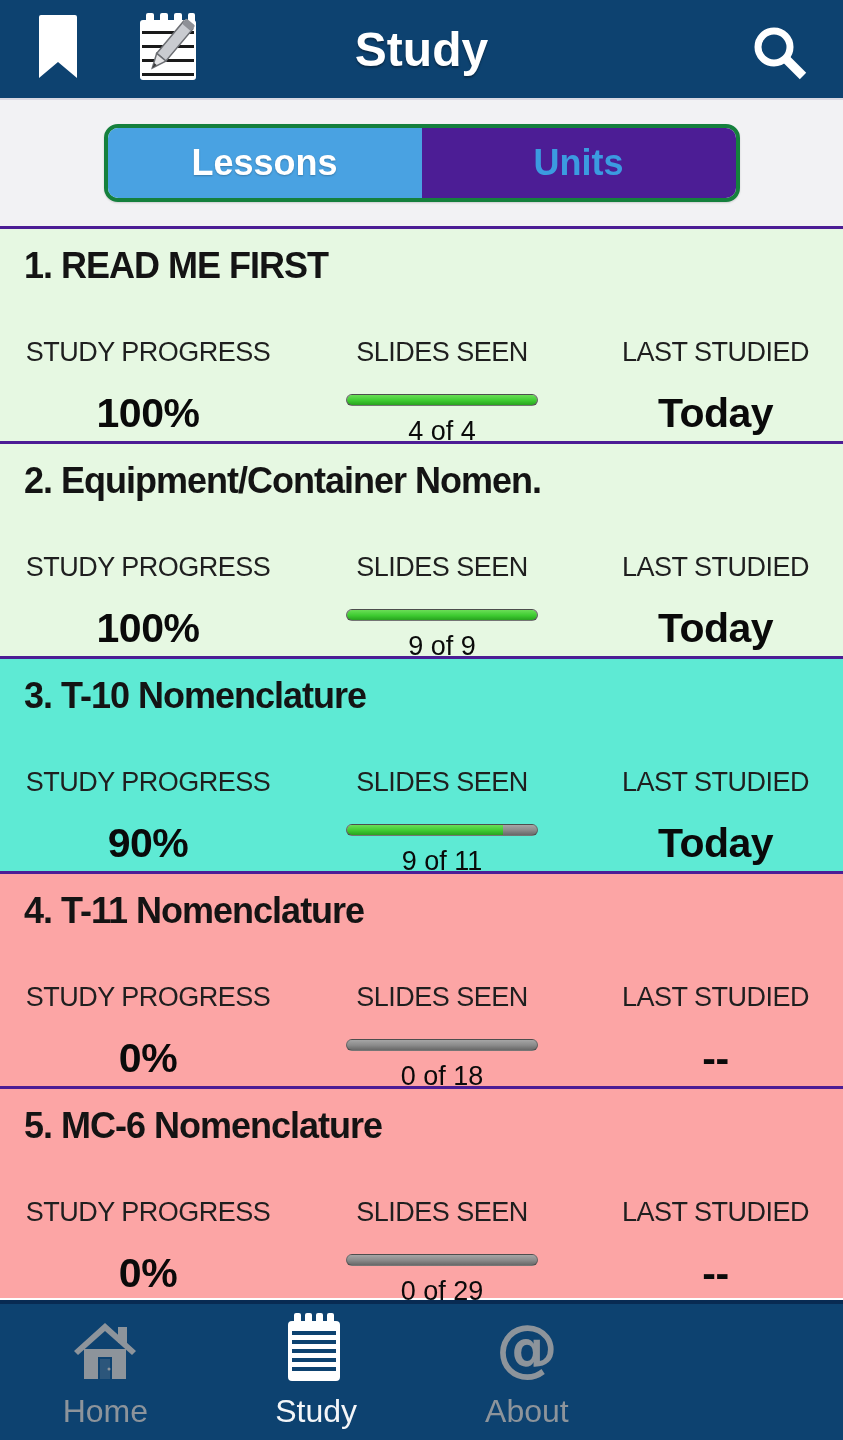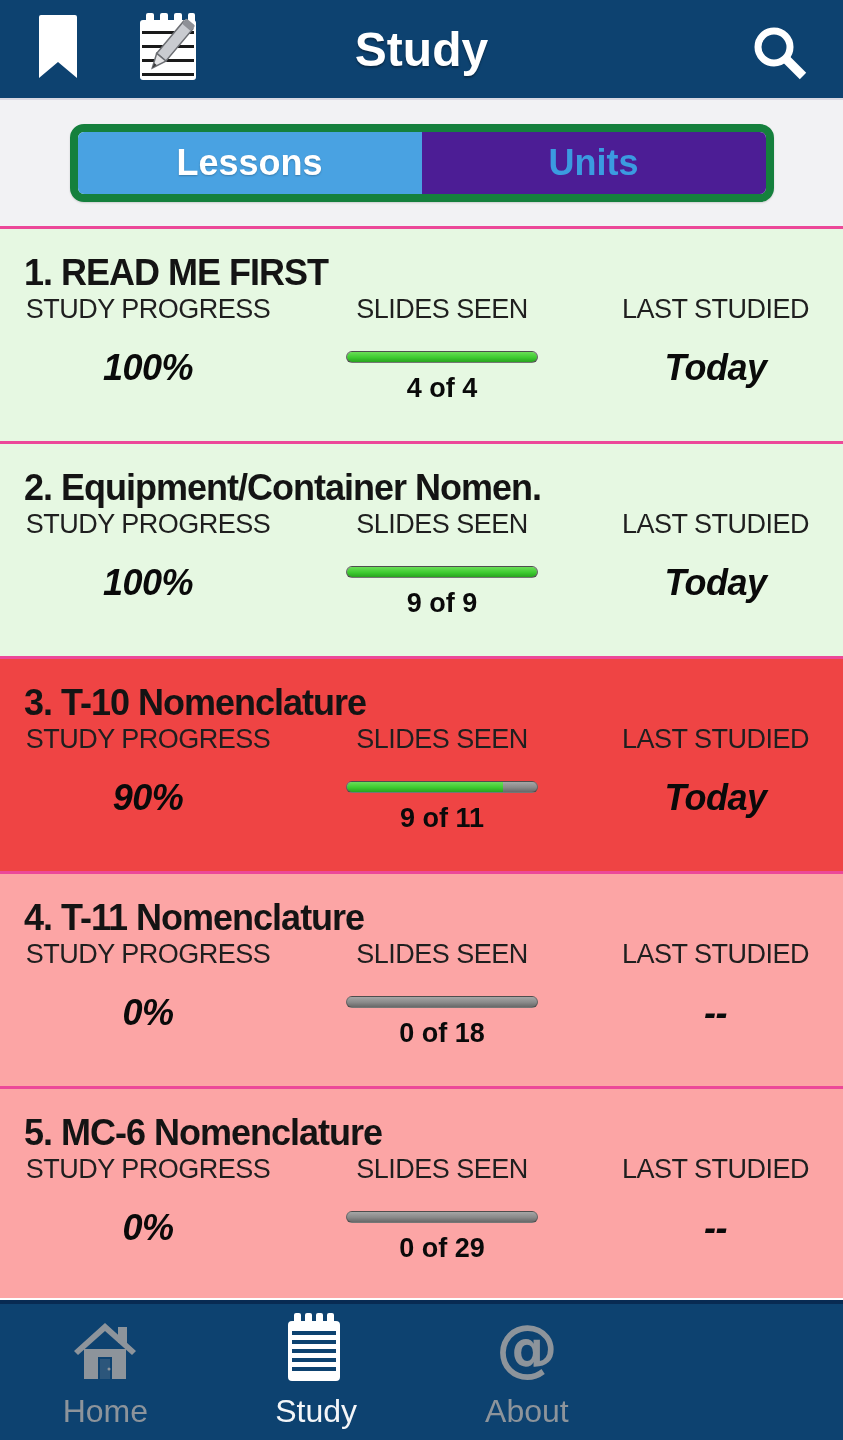--- a/index.html
+++ b/index.html
@@ -26,63 +26,64 @@
     text-shadow: 0 2px 2px rgba(0,0,0,0.35);
     pointer-events: none;
   }
   .search-btn { position: absolute; right: 34px; top: 22px; }
   
   .tabs-wrap {
     height: 126px; background: #f2f2f4;
     display: flex; align-items: center; justify-content: center;
   }
   .segmented {
-    width: 704px; height: 78px;
-    border: 8px solid #15803d; border-radius: 14px;
+    width: 636px; height: 78px;
+    border: 4px solid #15803d; border-radius: 14px;
     display: flex; overflow: hidden; background: #f9f9f9;
     box-shadow: 0 1px 2px rgba(0,0,0,0.15);
   }
   .seg {
     flex: 1; display: flex; align-items: center; justify-content: center;
     font-size: 36px; font-weight: bold; cursor: pointer;
   }
   .seg.selected { background: #49a2e2; color: #ffffff; text-shadow: 0 1px 2px rgba(0,0,0,0.25); }
   .seg.unselected { background: #4c1d95; color: #3b9be0; }
   
   .lesson {
-    height: 215px; border-top: 3px solid #ec4899;
-    padding-top: 17px;
+    height: 215px; border-top: 3px solid #4c1d95;
+    padding-top: 10px;
   }
   .lesson:last-of-type { height: 212px; }
   .lesson[data-highlight="green"] { background: #e6f8e2; }
-  .lesson[data-highlight="blue"]  { background: #ef4444; }
+  .lesson[data-highlight="blue"]  { background: #5eead4; }
   .lesson[data-highlight="none"]  { background: #fca5a5; }
   .lesson-title {
     padding: 6px 24px 0; font-size: 36px; font-weight: bold;
     color: #141414; letter-spacing: -1px;
   }
   .stats {
+    margin-top: 50px;
     display: grid; grid-template-columns: 296px 292px 1fr;
   }
   .stat-col { display: flex; flex-direction: column; align-items: center; }
   .stat-label { font-size: 27px; color: #1f1f1f; letter-spacing: -0.5px; }
-  .stat-value { font-size: 36px; font-weight: bold; color: #0a0a0a; margin-top: 22px; letter-spacing: -0.5px; font-style: italic; }
+  .stat-value { font-size: 41px; font-weight: bold; color: #0a0a0a; margin-top: 22px; letter-spacing: -0.5px; }
   .bar-track {
     width: 192px; height: 12px; border-radius: 7px;
     margin-top: 26px;
     background: linear-gradient(#a6a6a6, #898989 55%, #686868);
     border: 1px solid rgba(0,0,0,0.28);
     overflow: hidden; position: relative;
   }
   .bar-fill {
     height: 100%; border-radius: 7px 0 0 7px;
     background: linear-gradient(#6ade57, #3ecb31 55%, #28a31f);
   }
   .bar-fill[style*="100%"] { border-radius: 7px; }
-  .stat-ratio { font-size: 27px; font-weight: bold; color: #0a0a0a; margin-top: 10px; }
+  .stat-ratio { font-size: 27px; font-weight: normal; color: #0a0a0a; margin-top: 10px; }
   
   .bottom-nav {
     position: absolute; left: 0; bottom: 0; width: 843px; height: 140px;
     background: #0d4270; border-top: 4px solid #082a52;
     display: grid; grid-template-columns: repeat(4, 1fr);
   }
   .nav-item {
     display: flex; flex-direction: column; align-items: center; justify-content: flex-end;
     padding-bottom: 10px; cursor: pointer; color: #8d949b;
   }

